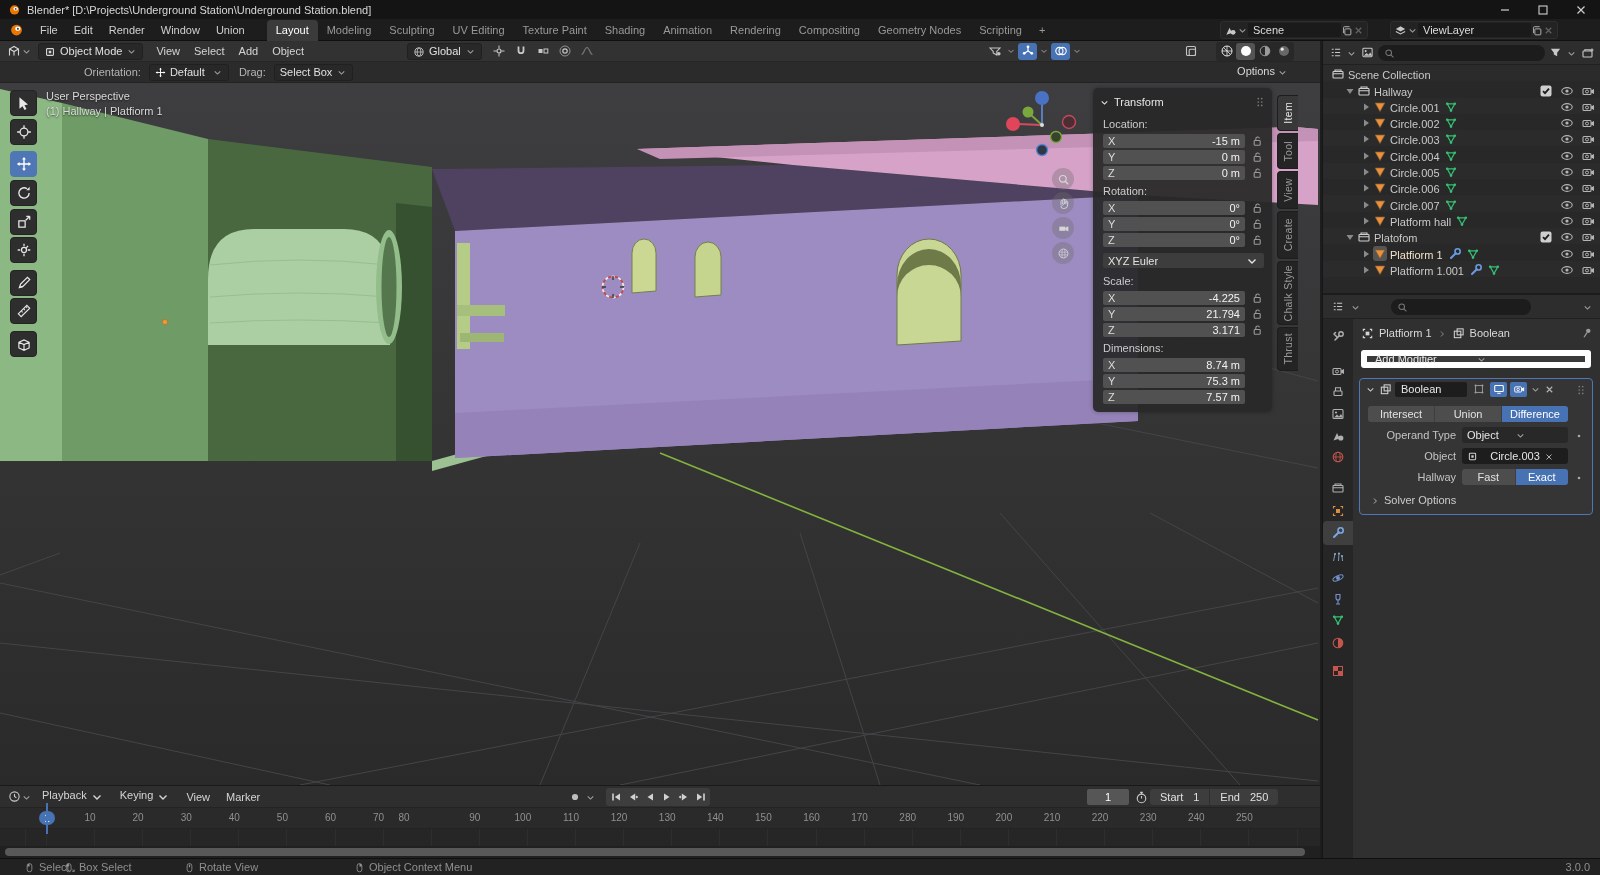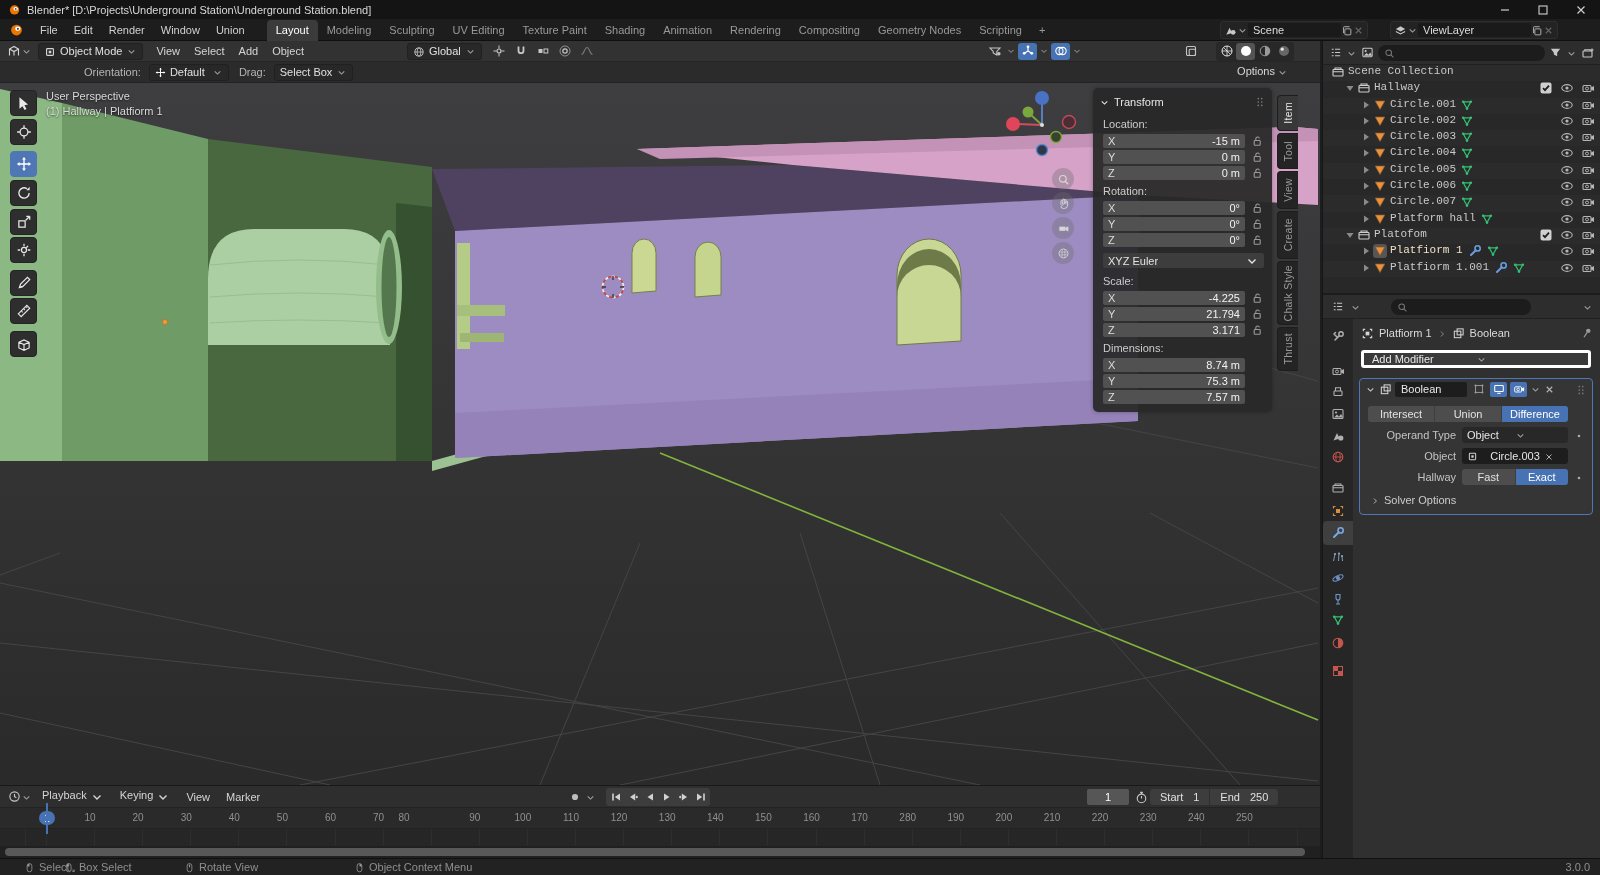--- a/index.html
+++ b/index.html
@@ -92,36 +92,36 @@
   #tl-tracks { height:17px; background:#262626;
     background-image:repeating-linear-gradient(90deg,#2e2e2e 0 1px,transparent 1px 48.1px); background-position:46px 0; }
   #tl-scroll { position:relative; height:12px; background:#202020; }
   #tl-thumb { position:absolute; left:5px; top:2px; width:1300px; height:8px; background:#585858; border-radius:4px; }
 
   
   #rightcol { left:1322px; top:41px; width:278px; height:817px; background:#2d2d2d; border-left:1px solid #161616; }
   #outliner { position:absolute; left:0; top:0; width:278px; height:252px; background:#282828; }
   #ol-header { height:24px; background:#2d2d2d; border-bottom:1px solid #202020; display:flex; align-items:center; padding:0 6px; gap:4px; }
   .searchbox { flex:1; height:16px; background:#1c1c1c; border-radius:8px; display:flex; align-items:center; padding:0 6px; color:#777; gap:4px; }
-  .ol-row { position:relative; height:16.3px; display:flex; align-items:flex-start; color:#c9c9c9;font-family:Liberation Mono, monospace; }
+  .ol-row { position:relative; height:16.3px; display:flex; align-items:flex-end; color:#c9c9c9; }
   .ol-row:nth-child(odd) { background:#2b2b2b; }
   .ol-row .nm { margin-left:3px; }
   .ol-right { position:absolute; right:6px; display:flex; gap:7px; align-items:center; color:#b5b5b5; }
   .sel-ic { background:#555; border-radius:3px; }
 
   #splitter { position:absolute; left:0; top:252px; width:278px; height:2px; background:#1c1c1c; }
 
   #props { position:absolute; left:0; top:254px; width:278px; height:563px; background:#303030; }
   #pr-header { height:24px; background:#2d2d2d; border-bottom:1px solid #202020; display:flex; align-items:center; padding:0 8px; gap:6px; }
   #prop-tabs { position:absolute; left:0; top:24px; width:30px; bottom:0; background:#262626; }
   .ptab { position:absolute; left:0; width:30px; height:24px; display:flex; align-items:center; justify-content:center; }
   .ptab.active { background:#3f3f3f; border-radius:4px 0 0 4px; }
   #pr-content { position:absolute; left:30px; top:24px; right:0; bottom:0; }
   #breadcrumb { display:flex; align-items:center; gap:5px; padding:7px 8px 4px; color:#dadada; }
-  #add-modifier { margin:6px 10px 0 8px; height:18px; background:#3a3a3a; border:3px solid #ffffff; border-radius:3px; display:flex; align-items:center; padding:0 8px; color:#e8e8e8; }
+  #add-modifier { margin:6px 10px 0 8px; height:18px; background:#3a3a3a; border:6px solid #ffffff; border-radius:3px; display:flex; align-items:center; padding:0 8px; color:#e8e8e8; }
   #add-modifier span { flex:1; }
   #mod-panel { margin:10px 8px 0 6px; background:#353535; border:1px solid #4f76b8; border-radius:4px; padding-bottom:8px; }
   #mod-head { display:flex; align-items:center; gap:3px; padding:3px 5px; }
   #mod-name { width:72px; height:15px; background:#1d1d1d; border-radius:2px; color:#e8e8e8; display:flex; align-items:center; padding:0 6px; }
   .mh-btn { width:17px; height:15px; border-radius:2px; display:flex; align-items:center; justify-content:center; color:#9c9c9c; }
   .mh-btn.on { background:#4772b3; color:#fff; }
   .seg { display:flex; background:#4d4d4d; border-radius:3px; overflow:hidden; height:16px; }
   .seg .opt { flex:1; display:flex; align-items:center; justify-content:center; color:#e2e2e2; border-right:1px solid #3e3e3e; }
   .seg .opt:last-child { border-right:none; }
   .seg .opt.active { background:#4772b3; color:#fff; }

